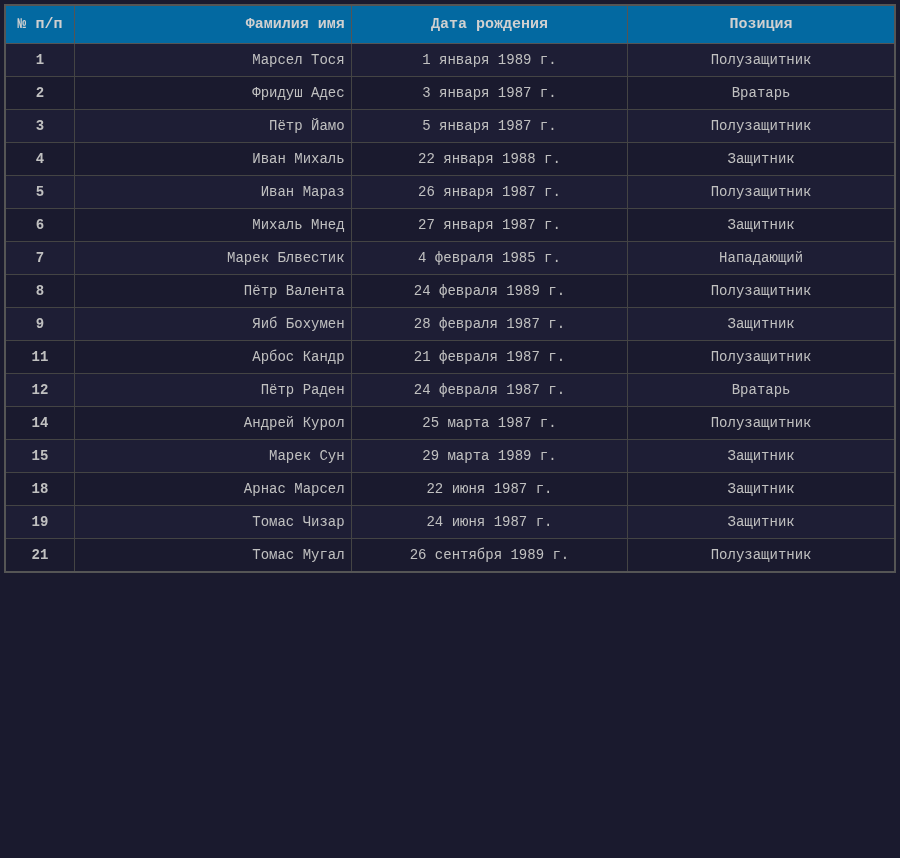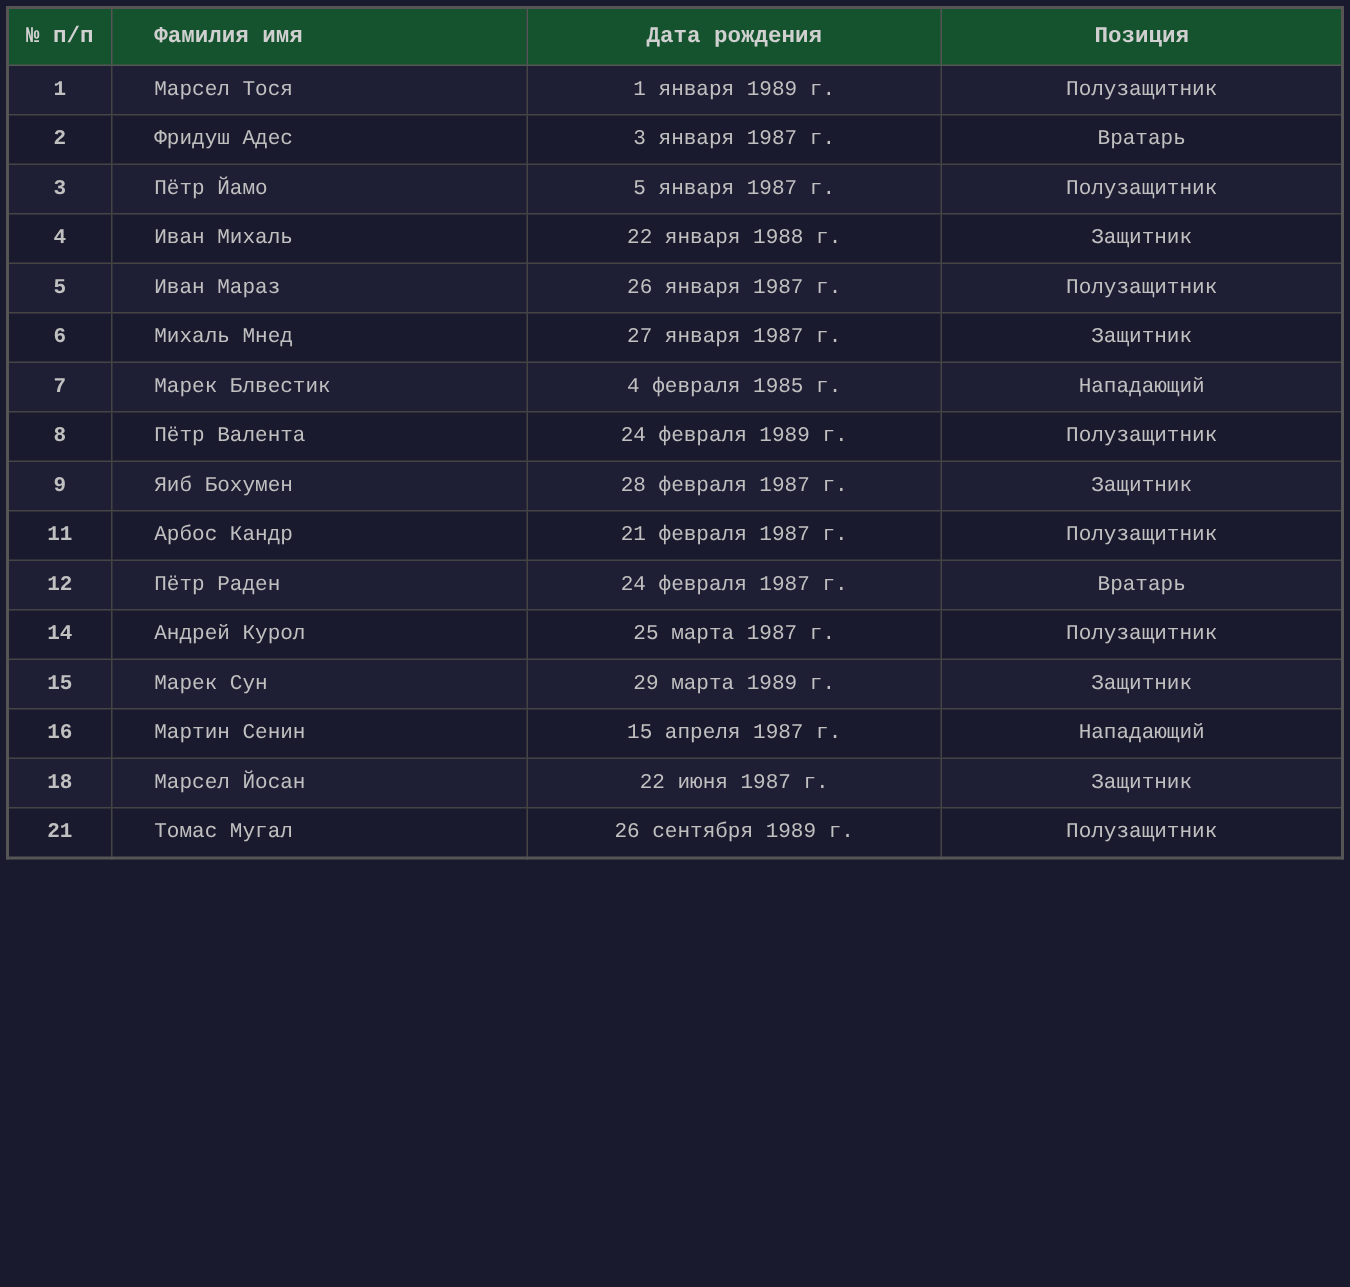--- a/index.html
+++ b/index.html
@@ -17,21 +17,21 @@
     .table-container {
       width: 900px;
       padding: 4px;
     }
     table {
       width: 100%;
       border-collapse: collapse;
       border: 2px solid #555;
     }
     thead tr th {
-      background: #14532d;
+      background: #0369a1;
       color: #d0d0d0;
       font-weight: bold;
       font-size: 15px;
       text-align: center;
       padding: 10px 6px;
       border: 1.5px solid #555;
       font-family: 'Courier New', monospace;
     }
     tbody tr td {
       background: #1a1a2e;
@@ -47,21 +47,21 @@
     }
     tbody tr:nth-child(even) td {
       background: #1a1a2e;
     }
     td:first-child, th:first-child {
       width: 70px;
       font-weight: bold;
     }
     td:nth-child(2), th:nth-child(2) {
       width: 280px;
-      text-align: left;
+      text-align: right;
       padding-left: 28px;
     }
     td:nth-child(3), th:nth-child(3) {
       width: 280px;
     }
     td:nth-child(4), th:nth-child(4) {
       width: 270px;
     }
   </style>
 </head>
@@ -150,29 +150,29 @@
           <td>25 марта 1987 г.</td>
           <td>Полузащитник</td>
         </tr>
         <tr>
           <td>15</td>
           <td>Марек Сун</td>
           <td>29 марта 1989 г.</td>
           <td>Защитник</td>
         </tr>
         <tr>
-          <td>16</td>
-          <td>Мартин Сенин</td>
-          <td>15 апреля 1987 г.</td>
-          <td>Нападающий</td>
+          <td>18</td>
+          <td>Арнас Марсел</td>
+          <td>22 июня 1987 г.</td>
+          <td>Защитник</td>
         </tr>
         <tr>
-          <td>18</td>
-          <td>Марсел Йосан</td>
-          <td>22 июня 1987 г.</td>
+          <td>19</td>
+          <td>Томас Чизар</td>
+          <td>24 июня 1987 г.</td>
           <td>Защитник</td>
         </tr>
         <tr>
           <td>21</td>
           <td>Томас Мугал</td>
           <td>26 сентября 1989 г.</td>
           <td>Полузащитник</td>
         </tr>
       </tbody>
   </table>

